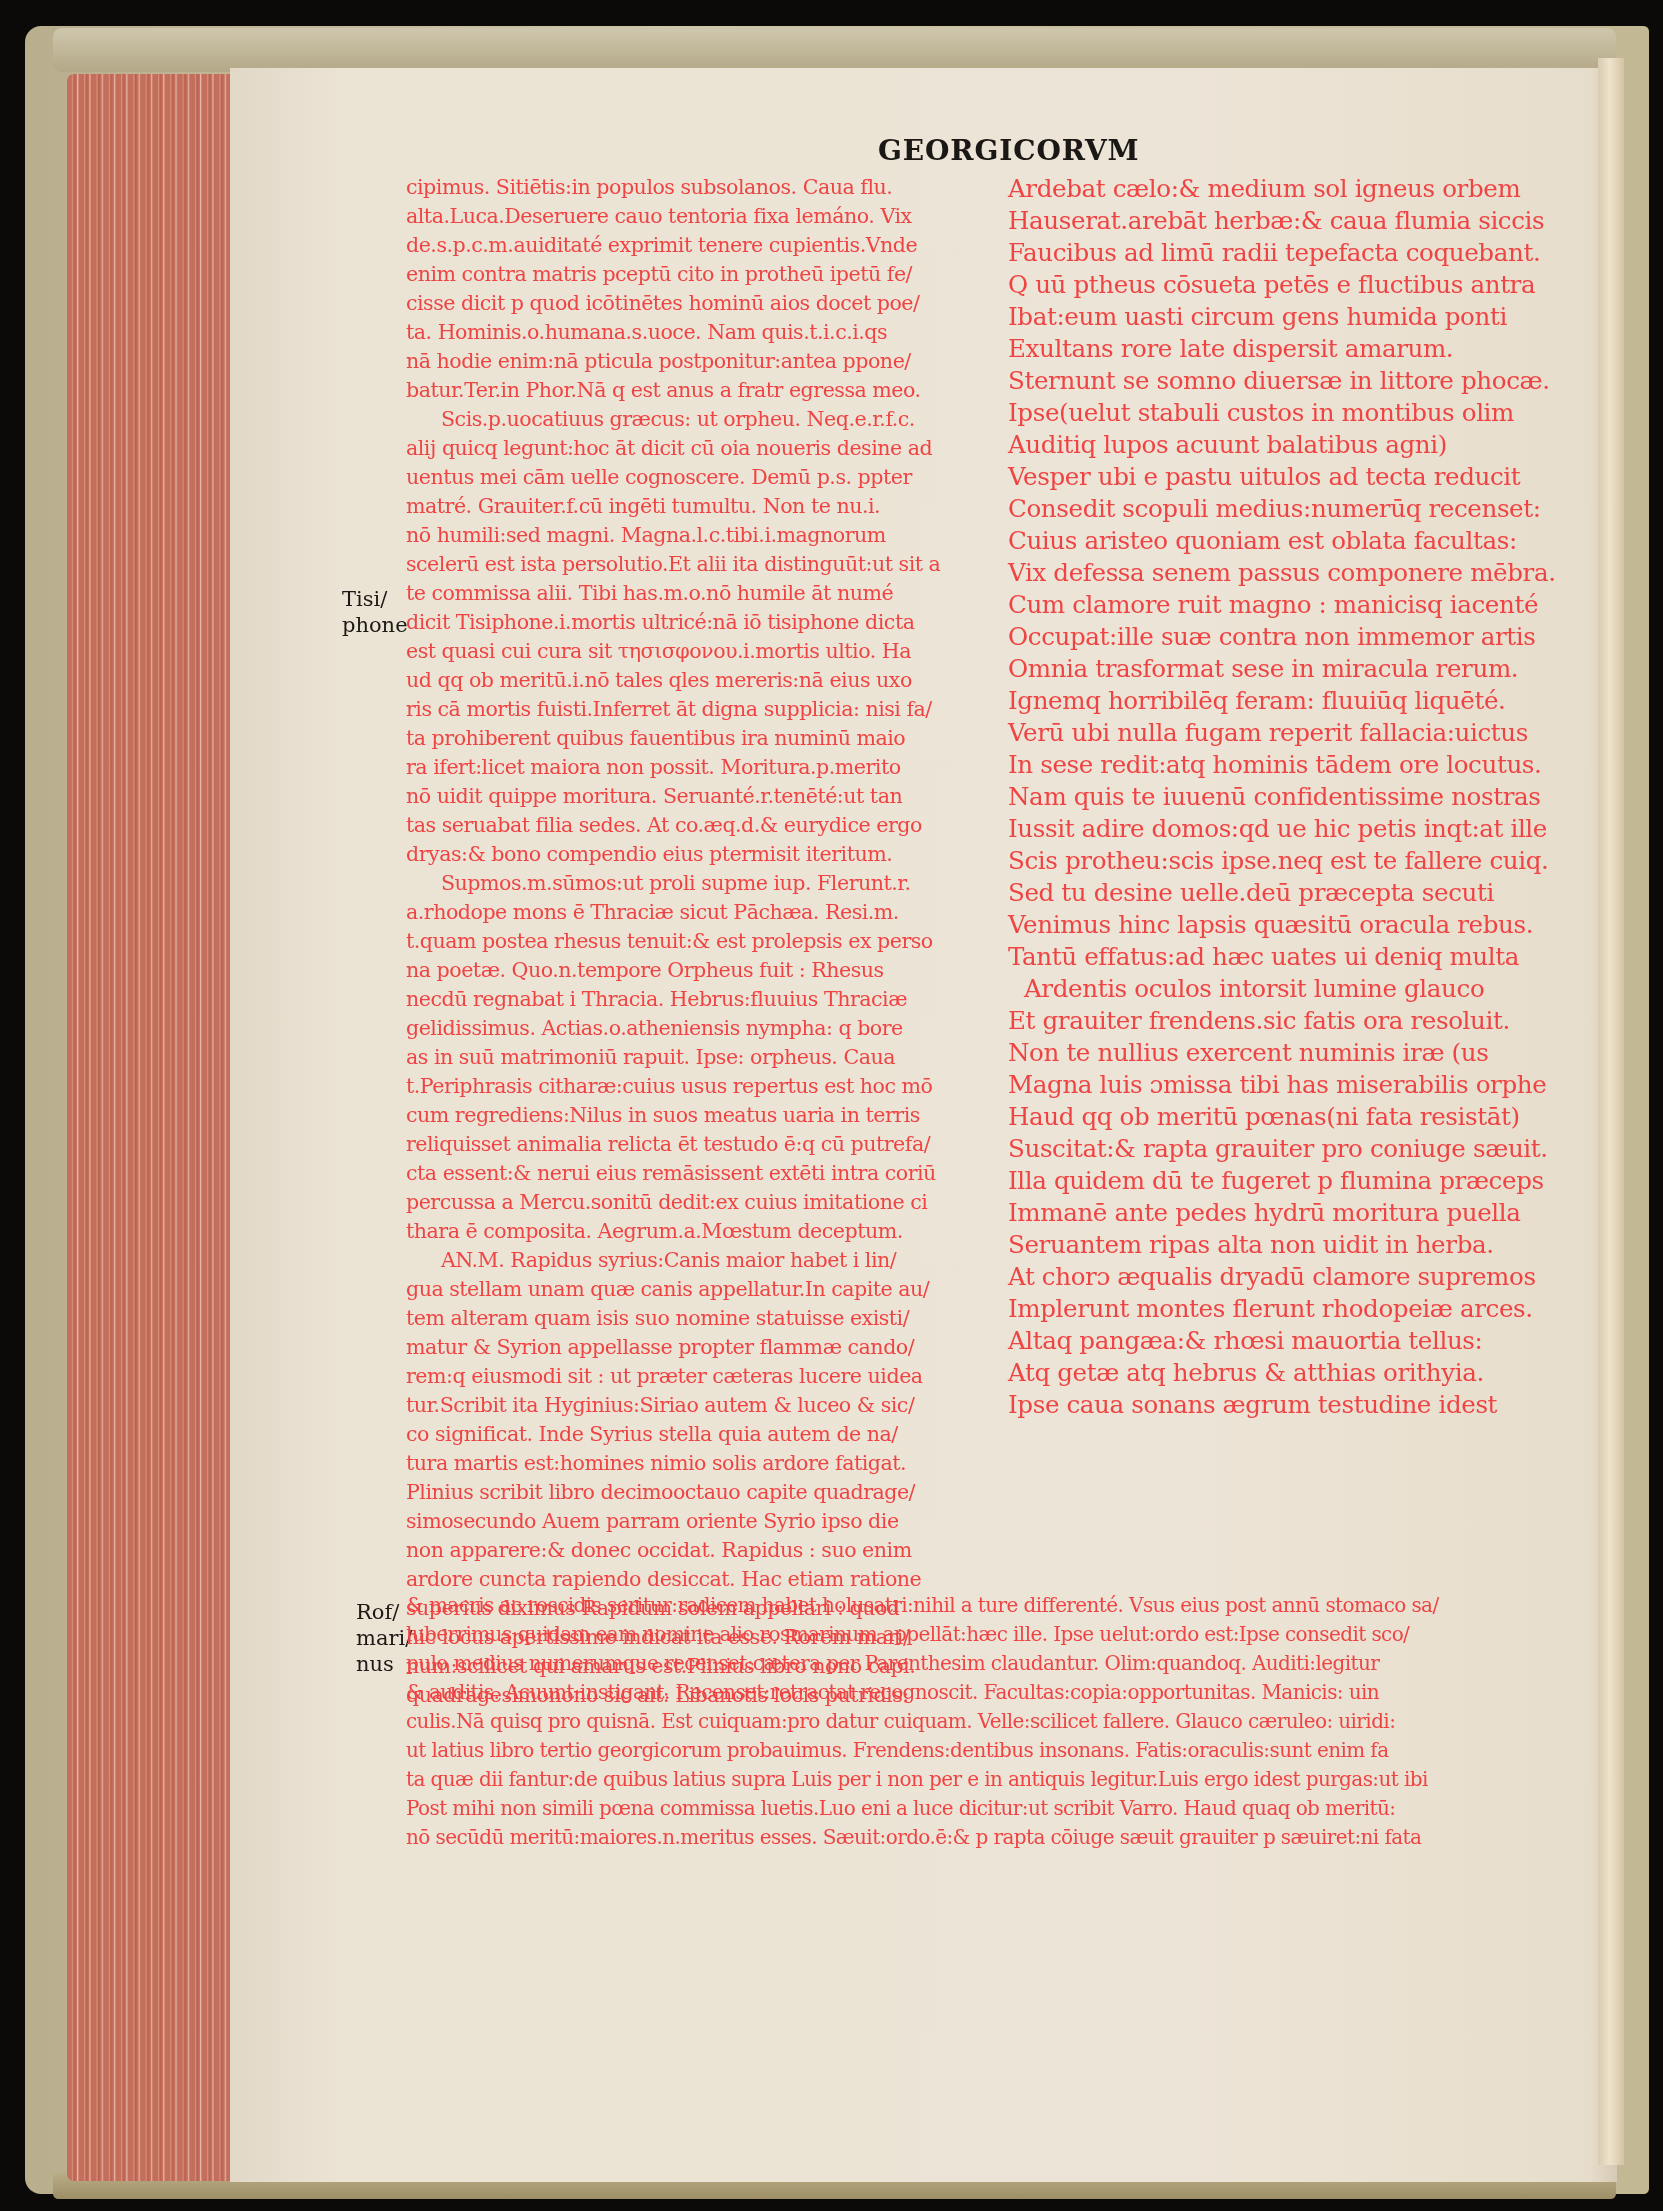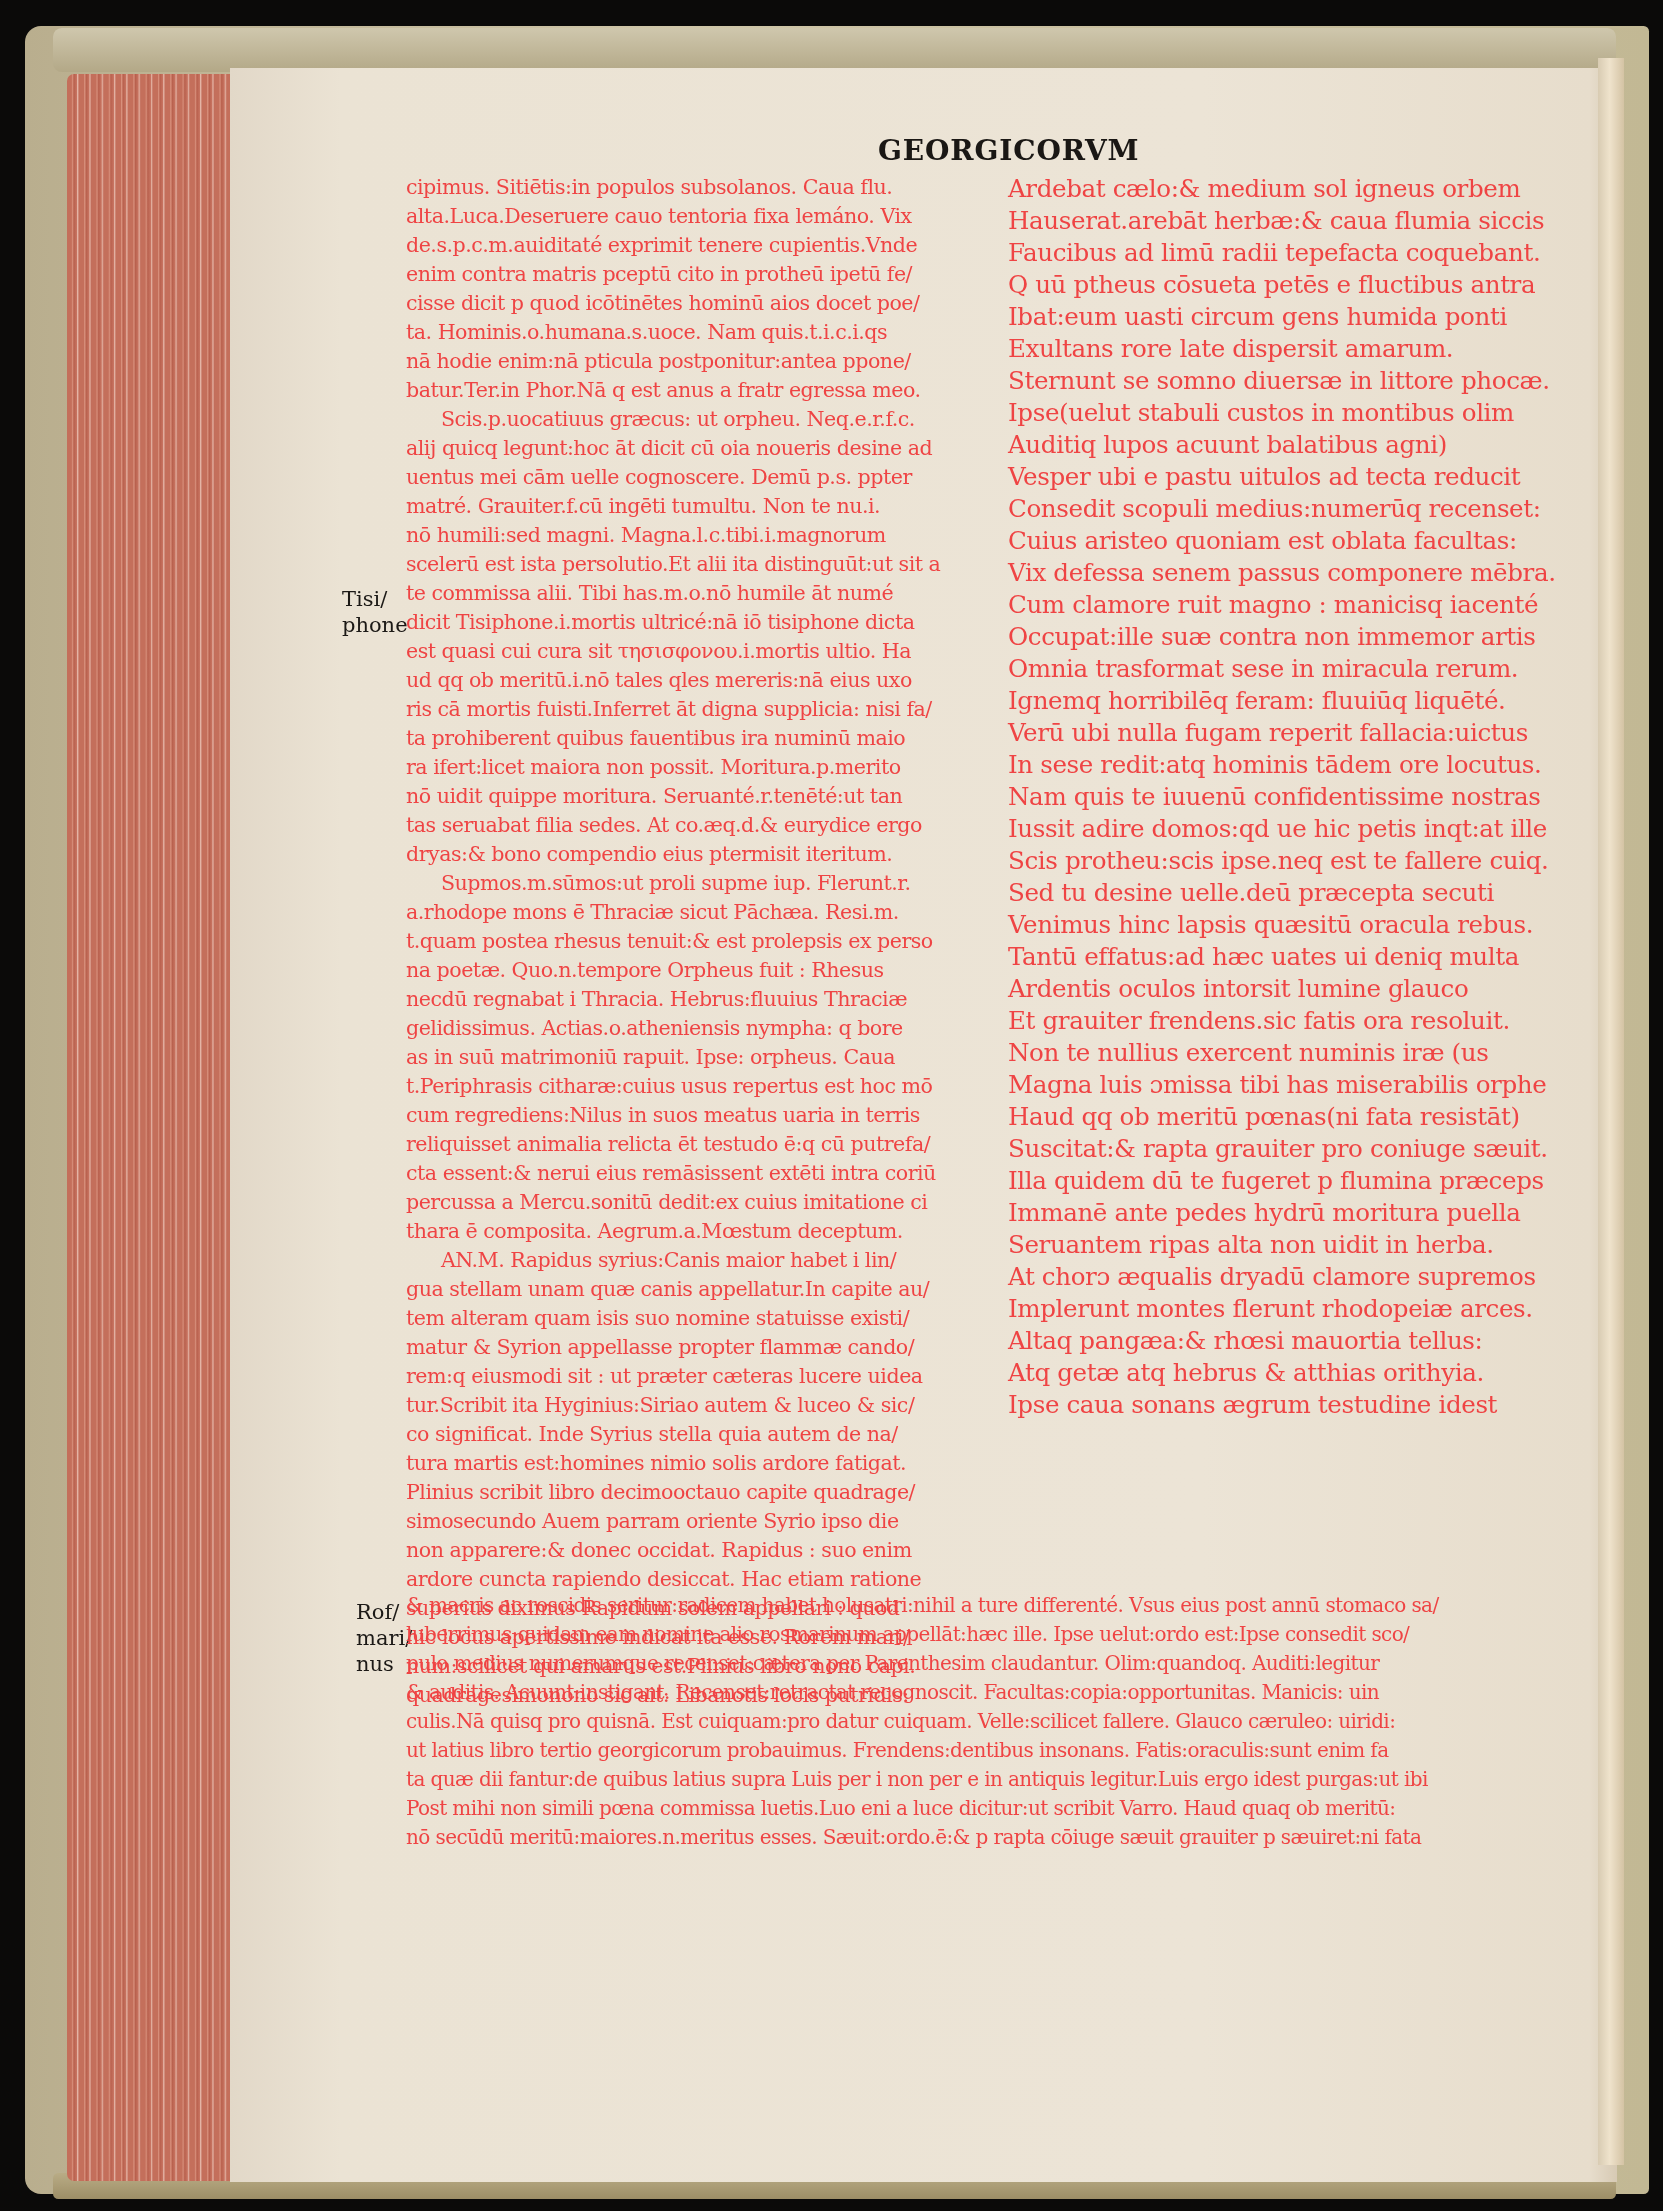--- a/index.html
+++ b/index.html
@@ -183,21 +183,21 @@
     <span class="line" style="letter-spacing: -0.4px;">Omnia trasformat sese in miracula rerum.</span>
     <span class="line" style="letter-spacing: -0.4px;">Ignemq horribilēq feram: fluuiūq liquēté.</span>
     <span class="line" style="letter-spacing: -0.4px;">Verū ubi nulla fugam reperit fallacia:uictus</span>
     <span class="line" style="letter-spacing: -0.4px;">In sese redit:atq hominis tādem ore locutus.</span>
     <span class="line" style="letter-spacing: -0.4px;">Nam quis te iuuenū confidentissime nostras</span>
     <span class="line" style="letter-spacing: -0.4px;">Iussit adire domos:qd ue hic petis inqt:at ille</span>
     <span class="line" style="letter-spacing: -0.4px;">Scis protheu:scis ipse.neq est te fallere cuiq.</span>
     <span class="line" style="letter-spacing: -0.4px;">Sed tu desine uelle.deū præcepta secuti</span>
     <span class="line" style="letter-spacing: -0.4px;">Venimus hinc lapsis quæsitū oracula rebus.</span>
     <span class="line" style="letter-spacing: -0.4px;">Tantū effatus:ad hæc uates ui deniq multa</span>
-    <span class="line" style="letter-spacing: -0.4px;">Ardentis oculos intorsit lumine glauco</span>
+    <span class="line" style="letter-spacing: -0.4px; margin-left: 16px;">Ardentis oculos intorsit lumine glauco</span>
     <span class="line" style="letter-spacing: -0.4px;">Et grauiter frendens.sic fatis ora resoluit.</span>
     <span class="line" style="letter-spacing: -0.4px;">Non te nullius exercent numinis iræ        (us</span>
     <span class="line" style="letter-spacing: -0.4px;">Magna luis ɔmissa tibi has miserabilis orphe</span>
     <span class="line" style="letter-spacing: -0.4px;">Haud qq ob meritū pœnas(ni fata resistāt)</span>
     <span class="line" style="letter-spacing: -0.4px;">Suscitat:&amp; rapta grauiter pro coniuge sæuit.</span>
     <span class="line" style="letter-spacing: -0.4px;">Illa quidem dū te fugeret p flumina præceps</span>
     <span class="line" style="letter-spacing: -0.4px;">Immanē ante pedes hydrū moritura puella</span>
     <span class="line" style="letter-spacing: -0.4px;">Seruantem ripas alta non uidit in herba.</span>
     <span class="line" style="letter-spacing: -0.4px;">At chorɔ æqualis dryadū clamore supremos</span>
     <span class="line" style="letter-spacing: -0.4px;">Implerunt montes flerunt rhodopeiæ arces.</span>

